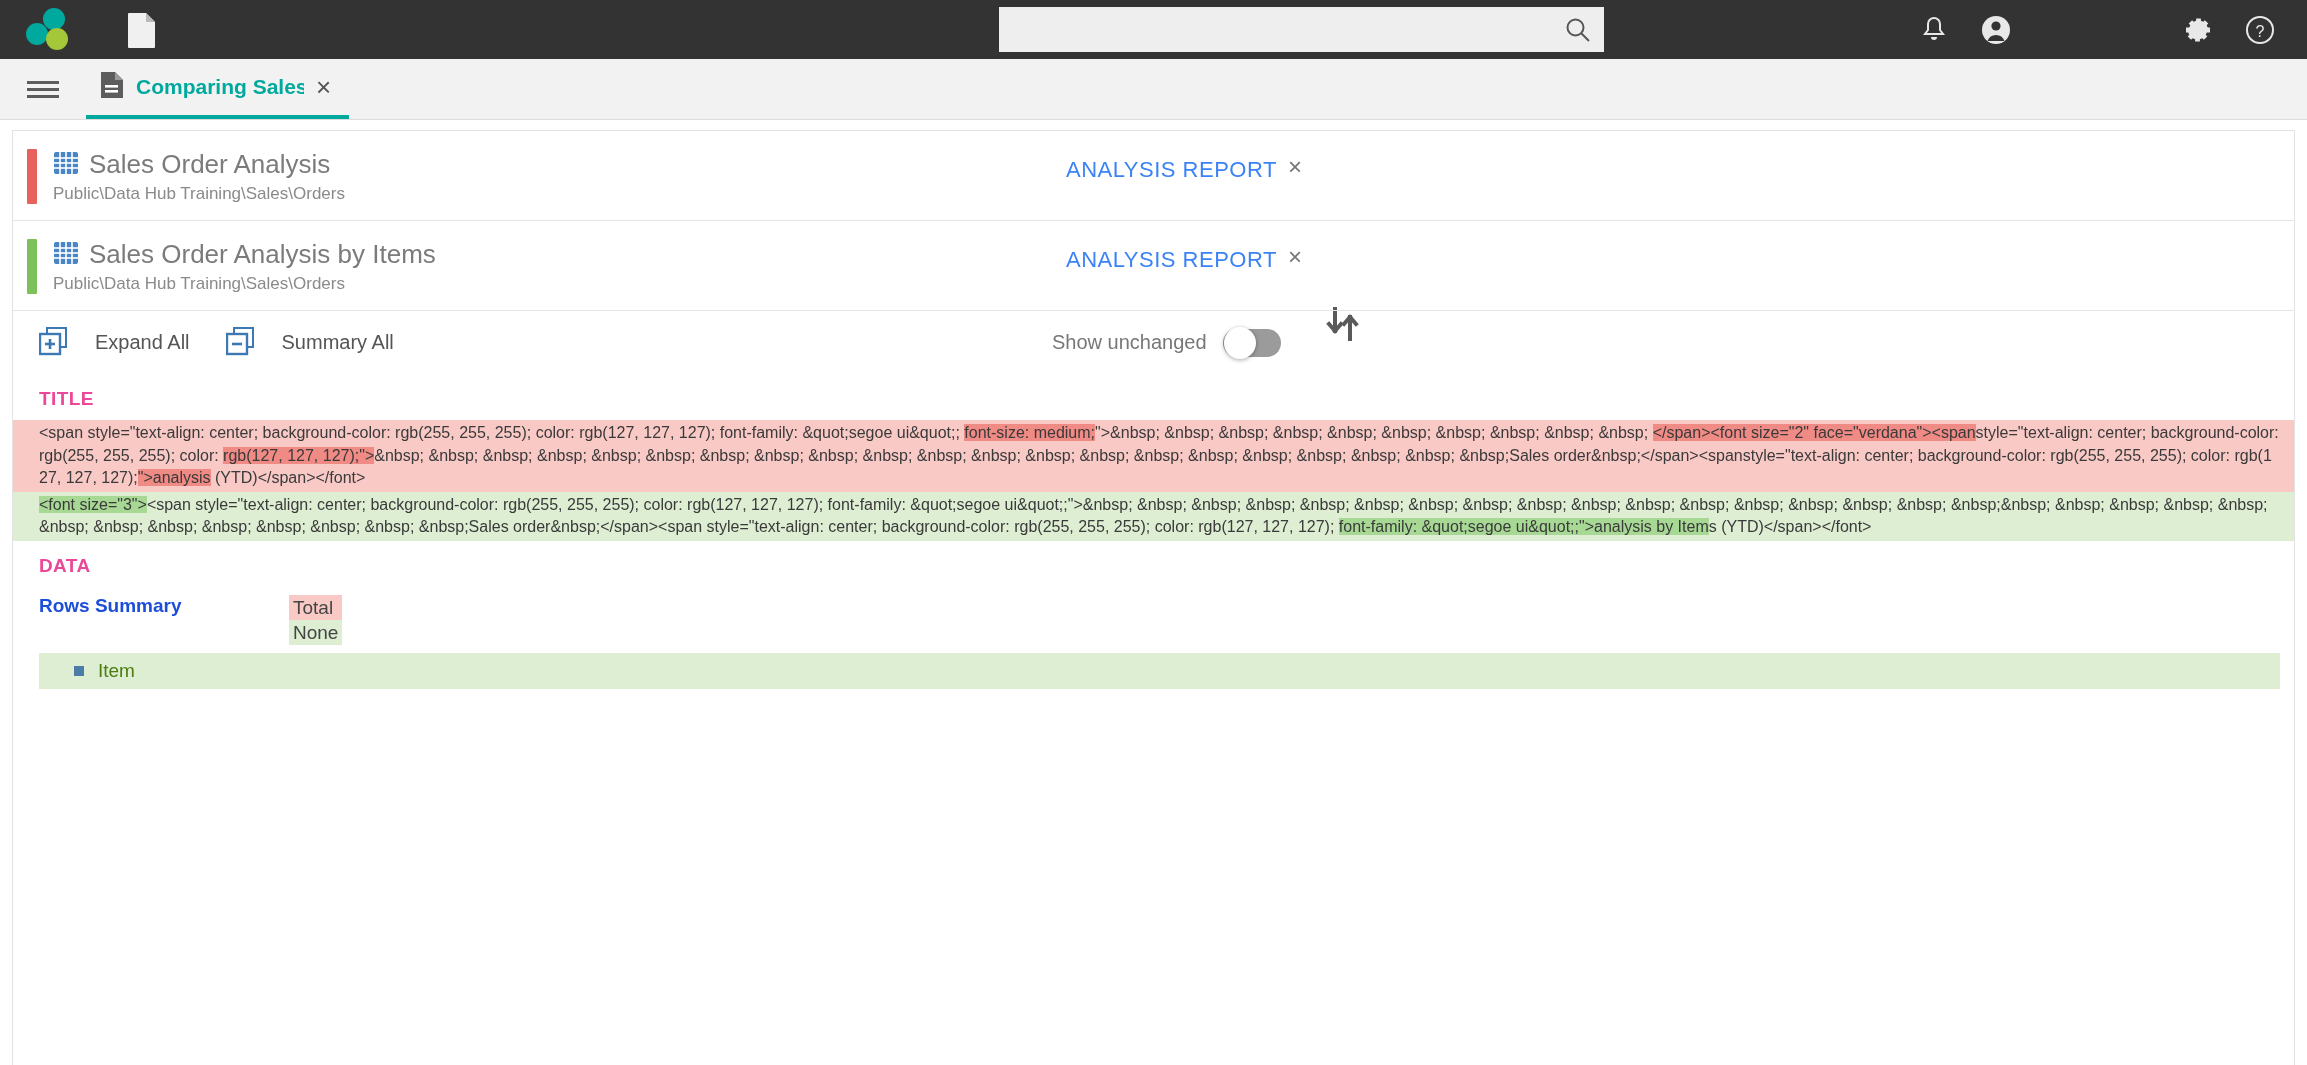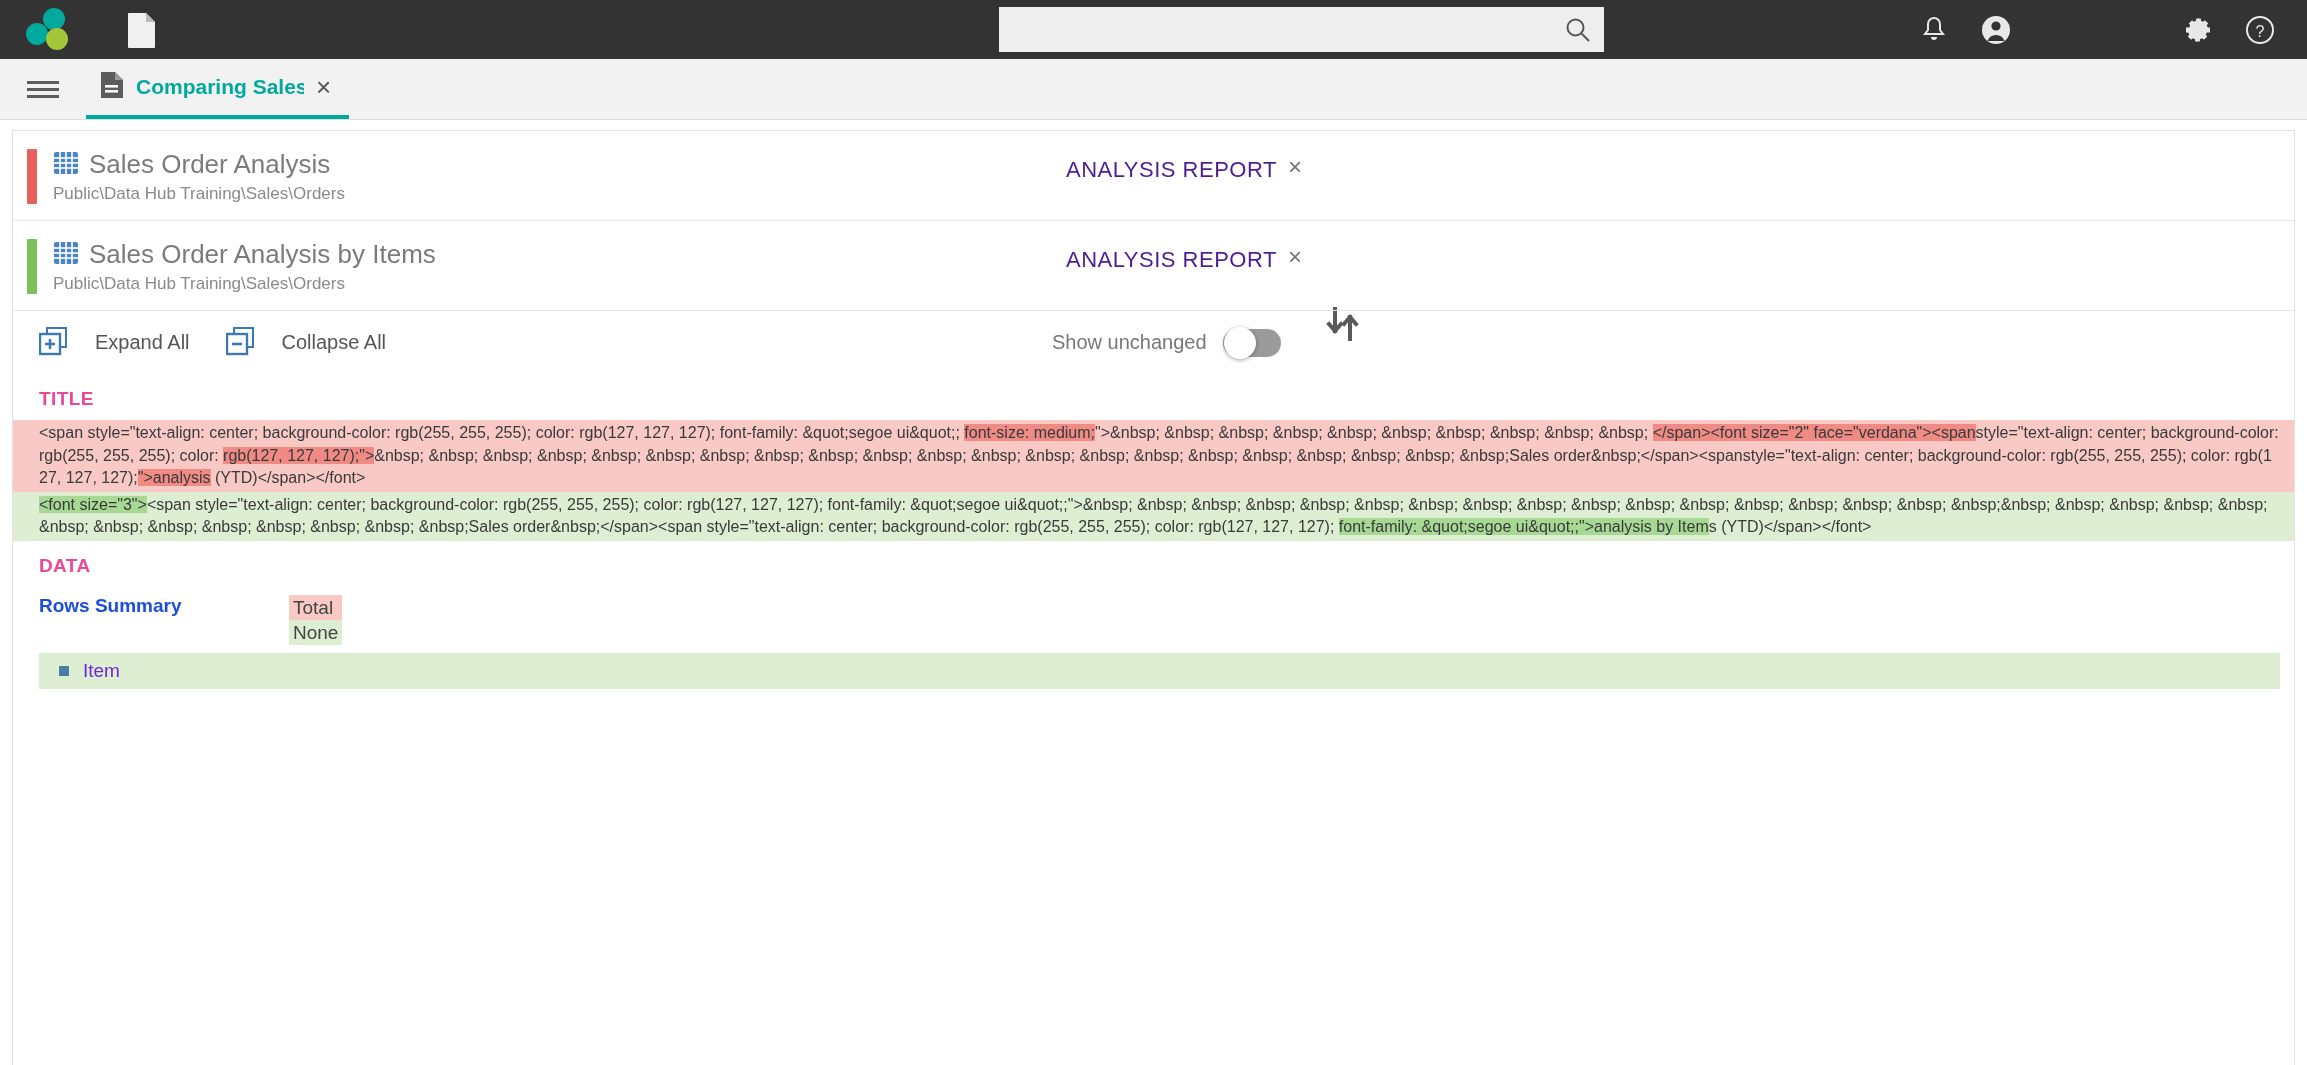--- a/index.html
+++ b/index.html
@@ -101,21 +101,21 @@
   .report-row.second { border-top: 1px solid #e6e6e6; }
   .accent { width: 10px; align-self: stretch; margin-left: 14px; border-radius: 1px; }
   .report-main { flex: 1; padding-left: 16px; }
   .report-title-line { display: flex; align-items: center; gap: 10px; }
   .report-title {
     font-size: 26px; color: #7b7b7b; font-weight: normal;
   }
   .report-path { font-size: 17px; color: #8a8a8a; margin-top: 4px; }
   .report-kind {
     position: absolute; left: 1053px; top: 26px;
-    font-size: 22px; color: #4c1d95; letter-spacing: .5px;
+    font-size: 22px; color: #3b82f6; letter-spacing: .5px;
   }
   .kind-close {
     position: absolute; left: 1275px; top: 24px;
     font-size: 24px; color: #777; cursor: pointer; line-height: 1;
   }
   .swap-btn {
     position: absolute; left: 1312px; top: 176px;
     cursor: pointer;
   }
 
@@ -173,23 +173,23 @@
   }
   .data-label { width: 250px; font-weight: bold; color: #1d4ed8; }
   .data-values { display: flex; flex-direction: column; }
   .val { padding: 1px 4px; color: #444; font-size: 19px; line-height: 23px; }
   .val.del { background: #f9c9c6; }
   .val.add { background: #ddeed3; }
 
   .rows-item {
     display: flex; align-items: center; gap: 14px;
     background: #ddeed3;
-    padding: 7px 0 7px 20px;
+    padding: 7px 0 7px 35px;
     margin: 0 14px 0 26px;
-    font-size: 19px; color: #6d28d9;
+    font-size: 19px; color: #4d7c0f;
   }
   .bullet { width: 10px; height: 10px; background: #4a7ca8; display: inline-block; }
 </style>
 </head>
 <body>
 
 <div class="topbar">
   <div class="logo">
     <svg width="48" height="44" viewBox="0 0 48 44">
       <circle cx="30" cy="11" r="11" fill="#00a99d"></circle>
@@ -339,21 +339,21 @@
       <span class="tool-label">Expand All</span>
     </div>
     <div class="tool-btn">
       <span>
         <svg width="30" height="30" viewBox="0 0 30 30">
           <rect x="8" y="2" width="19" height="19" fill="none" stroke="#3c78b4" stroke-width="2"></rect>
           <rect x="1" y="8" width="20" height="20" fill="#fff" stroke="#3c78b4" stroke-width="2.4"></rect>
           <line x1="6" y1="18" x2="16" y2="18" stroke="#3c78b4" stroke-width="2.6"></line>
         </svg>
       </span>
-      <span class="tool-label">Collapse All</span>
+      <span class="tool-label">Summary All</span>
     </div>
 
     <div class="toggle-wrap">
       <span class="toggle-label">Show unchanged</span>
       <div class="toggle">
         <div class="knob"></div>
       </div>
     </div>
   </div>
 

